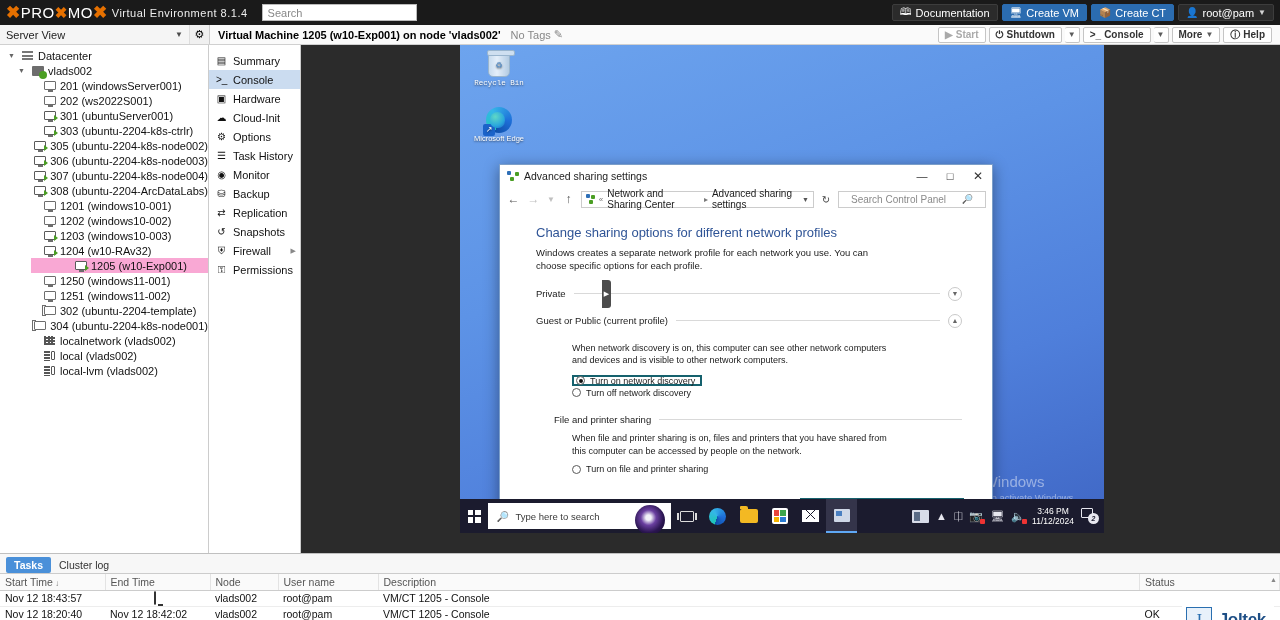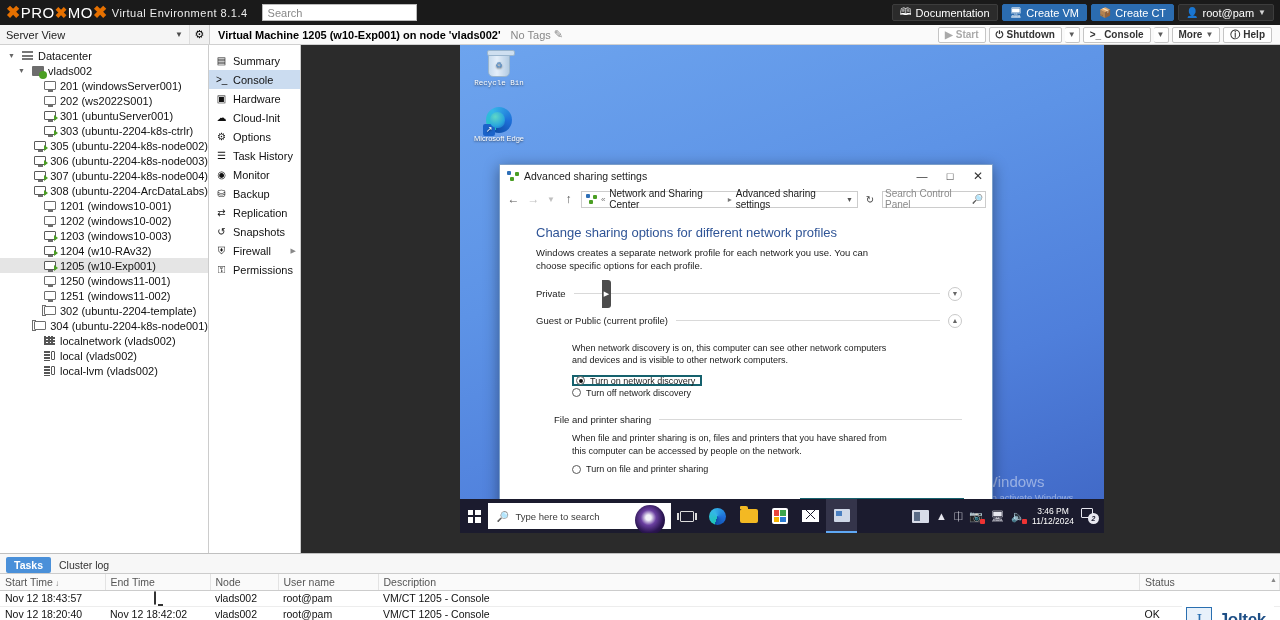--- a/index.html
+++ b/index.html
@@ -67,21 +67,21 @@
 
   
   .tree {
     width: 209px; background: #fff; border-right: 1px solid #ccc;
     overflow: hidden; padding-top: 3px; font-size: 11px;
   }
   .tnode {
     display: flex; align-items: center; height: 15px;
     padding-left: 6px; gap: 4px; white-space: nowrap; color: #111;
   }
-  .tnode.sel { background: #e5e5e5; }
+  .tnode.sel { background: #f9a8d4; margin-left: 31px; }
   .tnode .arrow { width: 9px; font-size: 7px; color: #666; }
   .tnode.d1 { padding-left: 8px; }
   .tnode.d2 { padding-left: 18px; }
   .tnode.d3 { padding-left: 30px; }
   .ticon { width: 13px; height: 11px; display: inline-flex; align-items: center; justify-content: center; font-size: 10px; }
 
   
   .mon { width: 12px; height: 9px; border: 1.4px solid #6d6d6d; border-radius: 1px; position: relative; background: #fff; }
   .mon::after { content:''; position:absolute; bottom:-3px; left:3px; width:5px; height:2px; background:#6d6d6d; }
   .mon.run { border-color: #5a5a5a; }
@@ -182,22 +182,22 @@
   .nav-arrow.dim { color: #c0c0c0; }
   .nav-arrow.sm { font-size: 8px; width: 10px; }
   .addr {
     flex: 1; height: 17px; border: 1px solid #ccc; background: #fff;
     display: flex; align-items: center; gap: 4px; padding: 0 4px; font-size: 10px; color: #1b1b1b;
   }
   .addr .crumbsep { color: #777; font-size: 8px; }
   .addr .dd { margin-left: auto; font-size: 7px; color: #555; }
   .refresh { width: 14px; text-align: center; font-size: 10px; color: #444; }
   .ctl-search {
-    width: 104px; height: 17px; border: 1px solid #ccc; background: #fff;
-    display: flex; align-items: center; padding: 0 2px; font-size: 10px; color: #8a8a8a;
+    width: 148px; height: 17px; border: 1px solid #ccc; background: #fff;
+    display: flex; align-items: center; padding: 0 12px; font-size: 10px; color: #8a8a8a;
   }
   .ctl-search .mag { margin-left: auto; font-size: 9px; color: #555; transform: scaleX(-1); }
 
   .win-body { flex: 1; padding: 14px 30px 0 36px; overflow: hidden; position: relative; }
   .w-h1 { color: #2f5496; font-size: 13px; margin-bottom: 7px; }
   .w-p { font-size: 9.5px; color: #1b1b1b; line-height: 1.35; margin-bottom: 14px; width: 360px; }
   .profile-row { display: flex; align-items: center; gap: 8px; margin-bottom: 2px; }
   .profile-row .lbl { font-size: 9.5px; color: #1b1b1b; white-space: nowrap; }
   .profile-row .line { flex: 1; height: 1px; background: #d9d9d9; }
   .chev { width: 14px; height: 14px; border: 1px solid #c9c9c9; border-radius: 50%;

